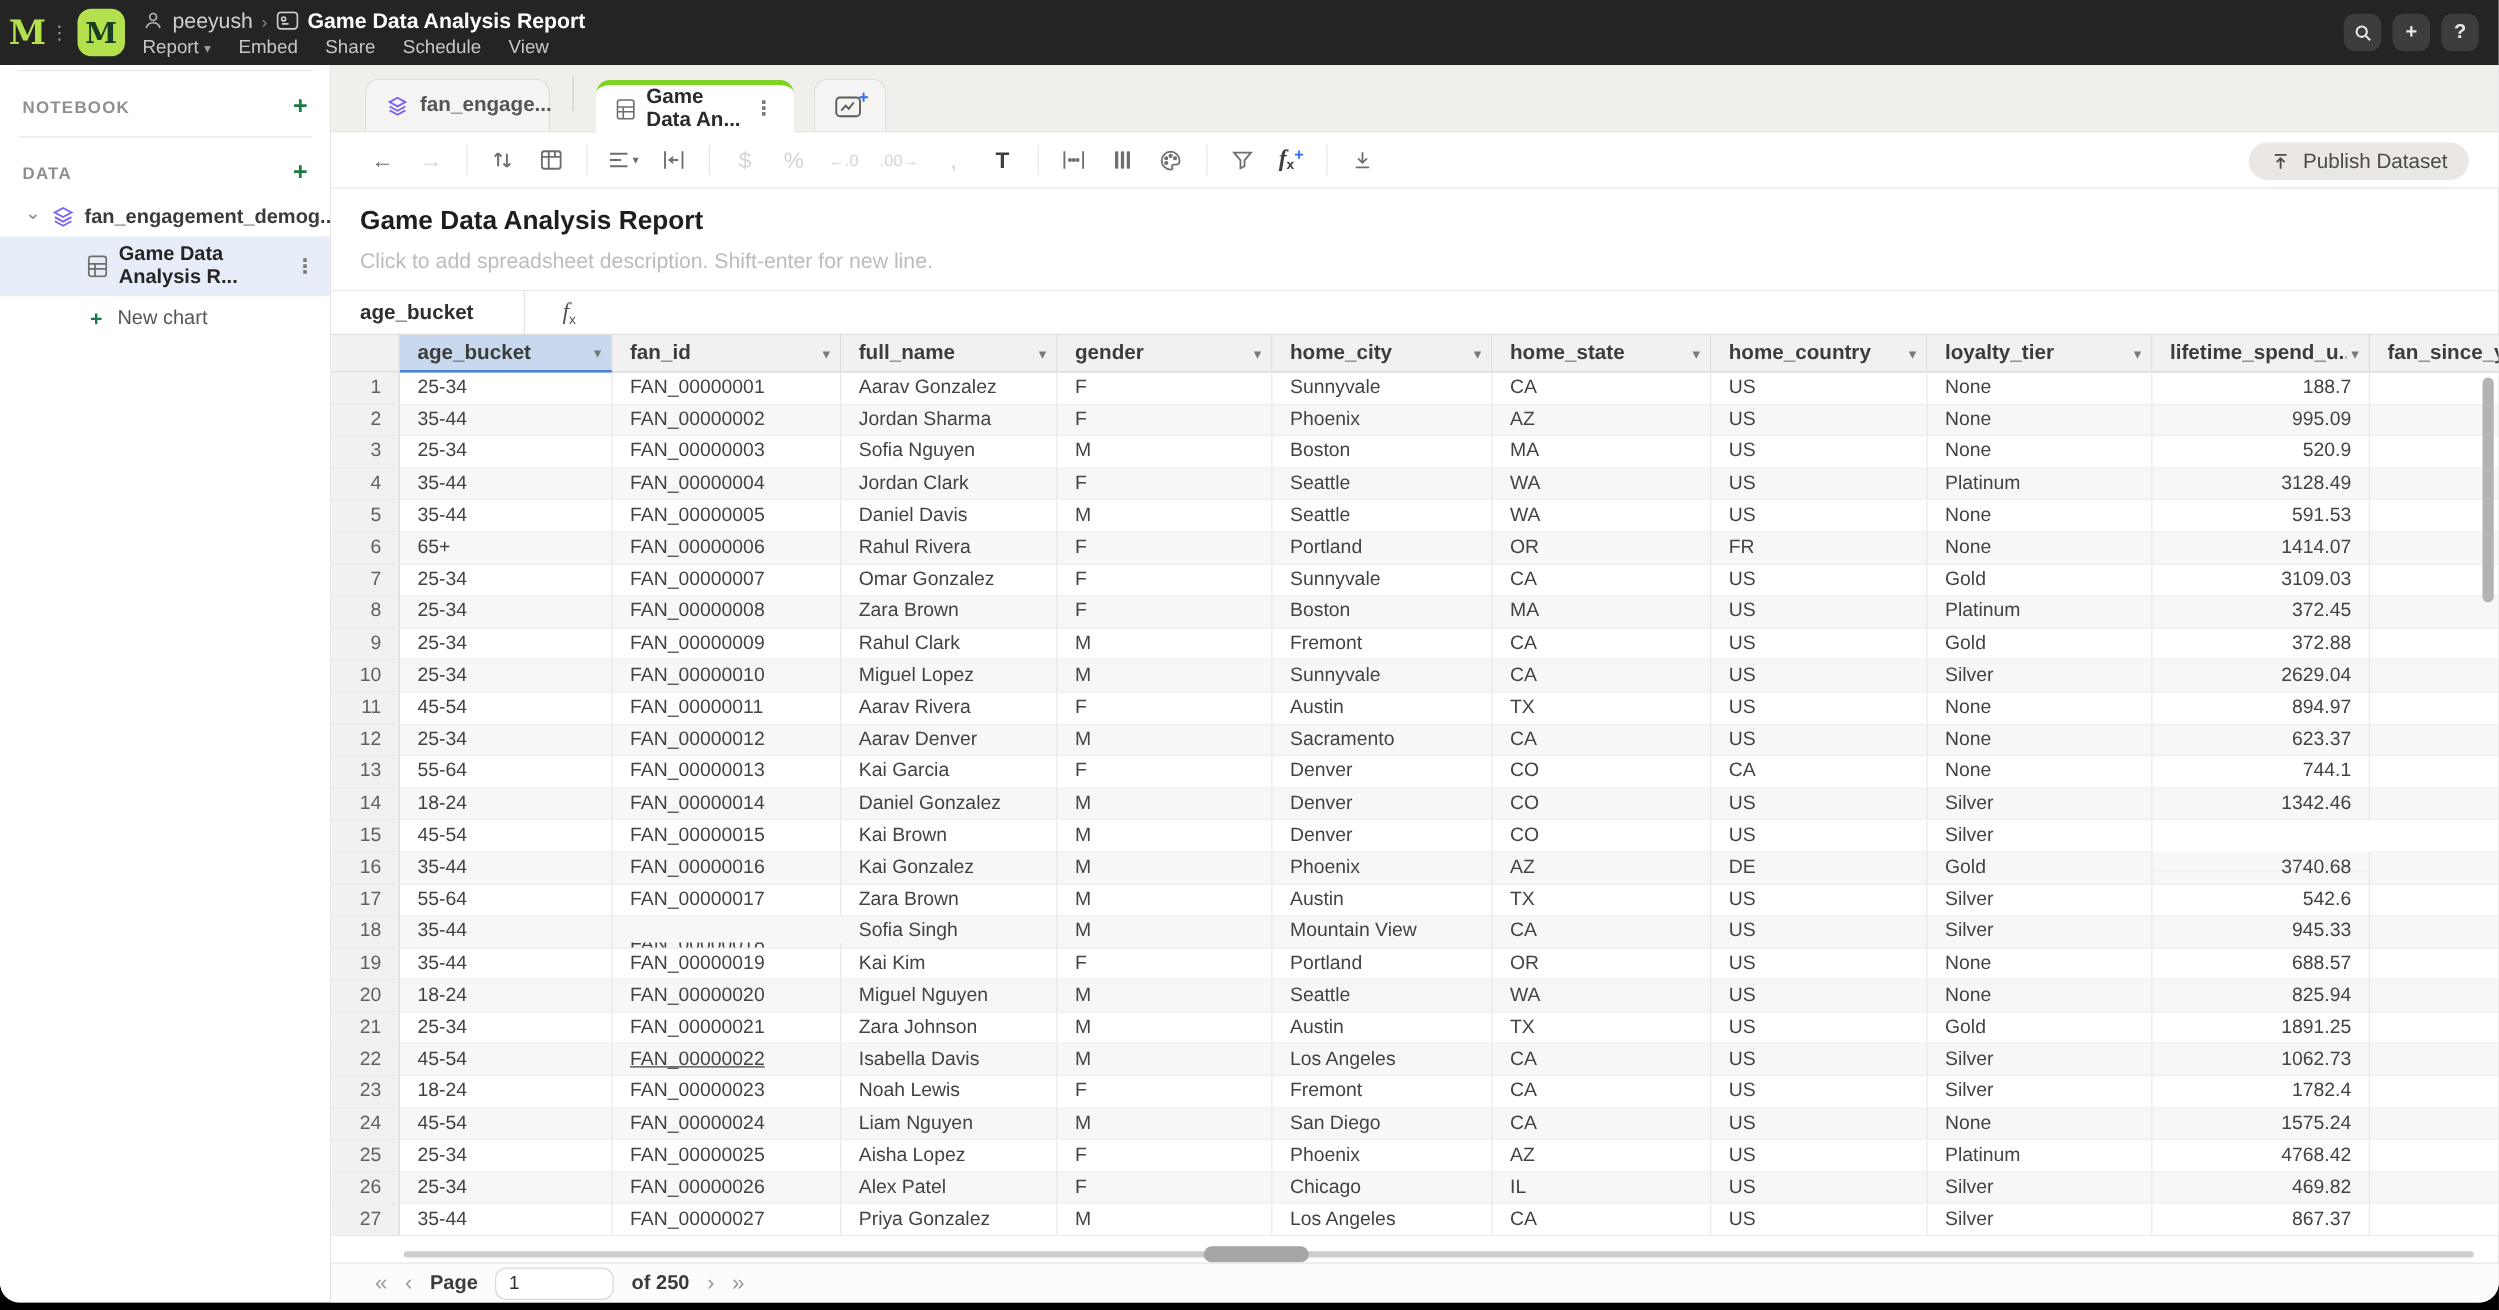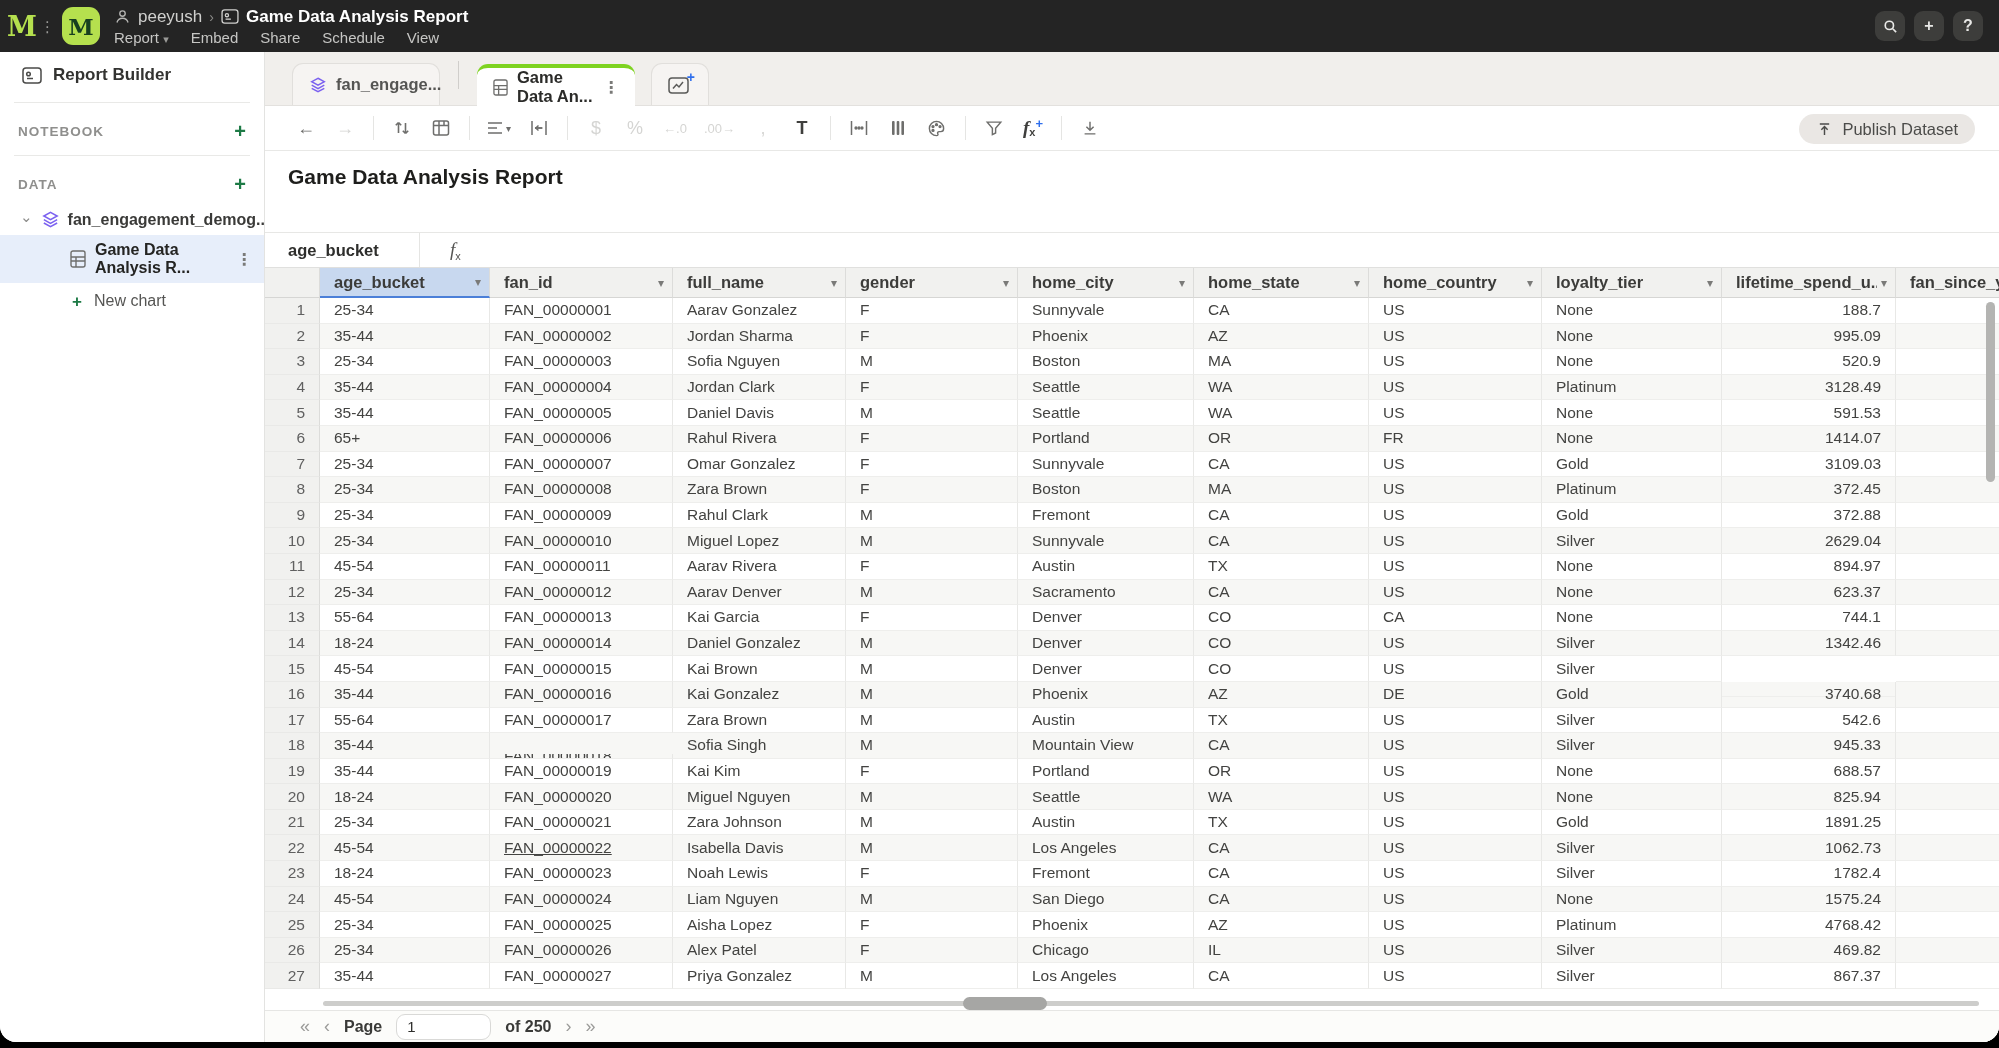--- a/index.html
+++ b/index.html
@@ -151,30 +151,20 @@
       <div class="tb-btn">
           <span>+</span>
         </div>
       <div class="tb-btn">
           <span>?</span>
         </div>
     </div>
   </div>
 
   <div class="sidebar">
-    <div class="sb-row">
-      <span>
-        <svg width="20" height="17" viewBox="0 0 20 17" fill="none" stroke="#4a4a48" stroke-width="1.5">
-          <rect x="1" y="1" width="18" height="15" rx="3"></rect>
-            <circle cx="6.5" cy="7" r="1.8"></circle>
-            <path d="M5 11.5h6"></path>
-        </svg>
-      </span>
-      <span class="sb-row-label">Report Builder</span>
-    </div>
     <div class="sb-divider"></div>
     <div class="sb-section">
       <span class="sb-section-label">NOTEBOOK</span>
       <span class="plus-green">+</span>
     </div>
     <div class="sb-divider"></div>
     <div class="sb-section">
       <span class="sb-section-label">DATA</span>
       <span class="plus-green">+</span>
     </div>
@@ -322,20 +312,21 @@
       </span>
       <div class="publish-btn">
         <svg width="17" height="17" viewBox="0 0 20 20" fill="none" stroke="#4b4b49" stroke-width="1.7">
           <path d="M4.5 3.5h11M10 16.5V7M6.3 10.2L10 6.5l3.7 3.7"></path>
         </svg>
         <span>Publish Dataset</span>
       </div>
     </div>
 
     <div class="sheet-title">Game Data Analysis Report</div>
+    <div class="sheet-desc">Click to add spreadsheet description. Shift-enter for new line.</div>
 
     <div class="formula-bar">
       <div class="cellref">age_bucket</div>
       <div class="fxmark">
         <span class="fx-f">f</span>
           <span class="fx-x">x</span>
       </div>
       <div style="flex:1;"></div>
     </div>
 

